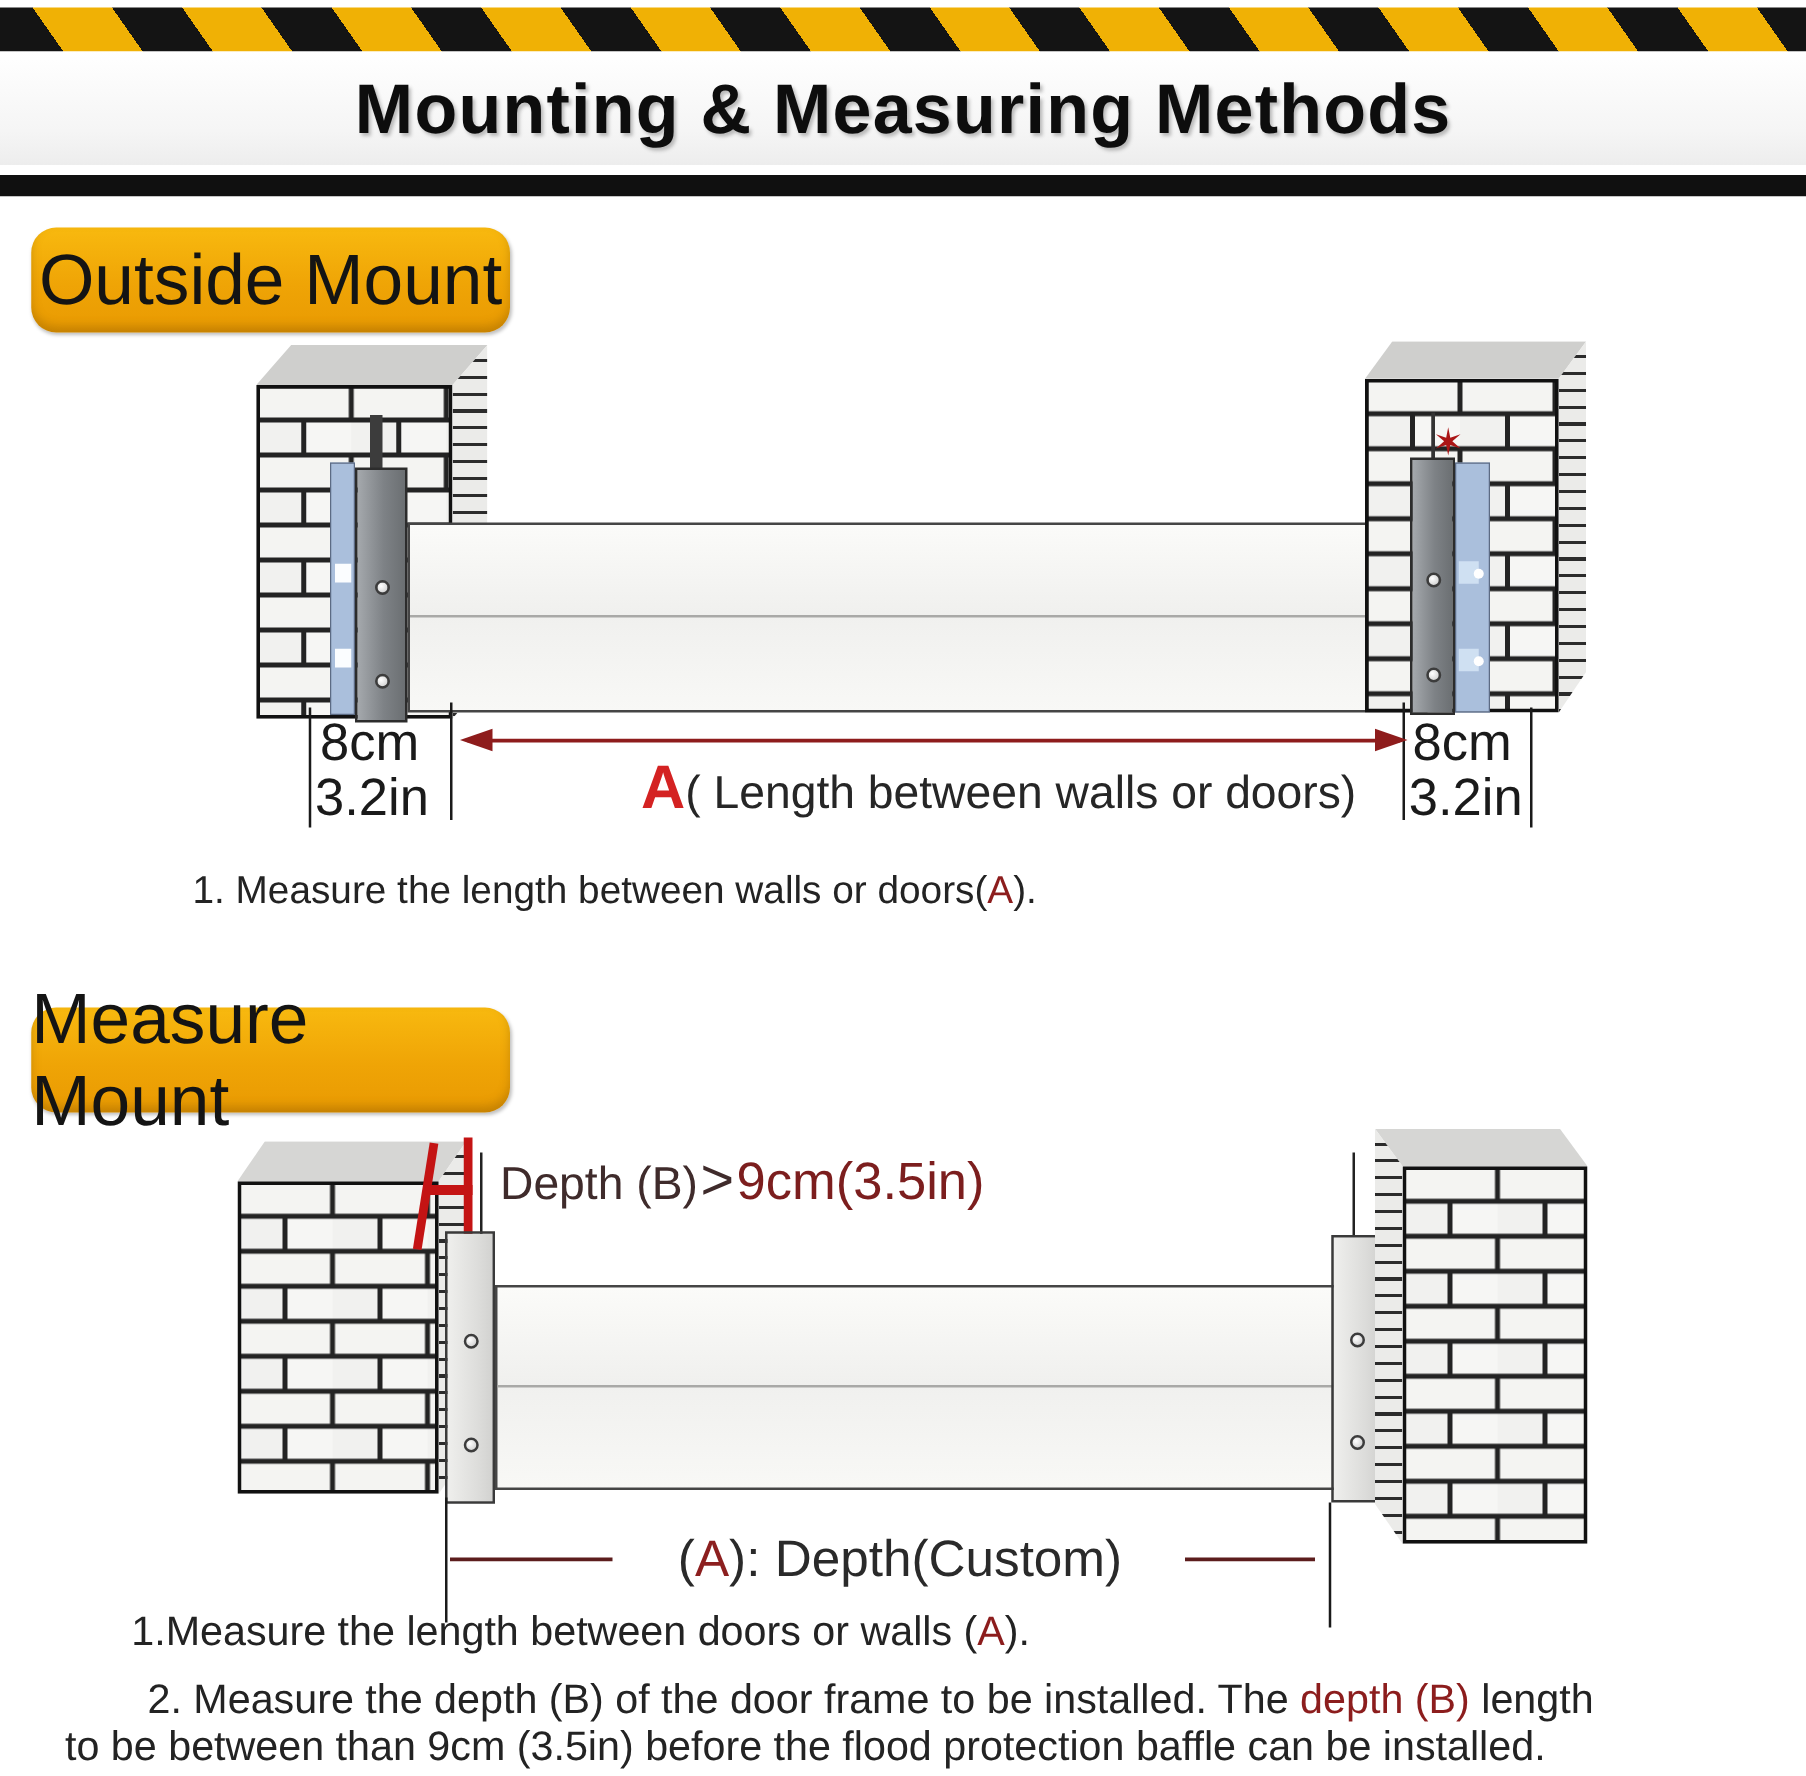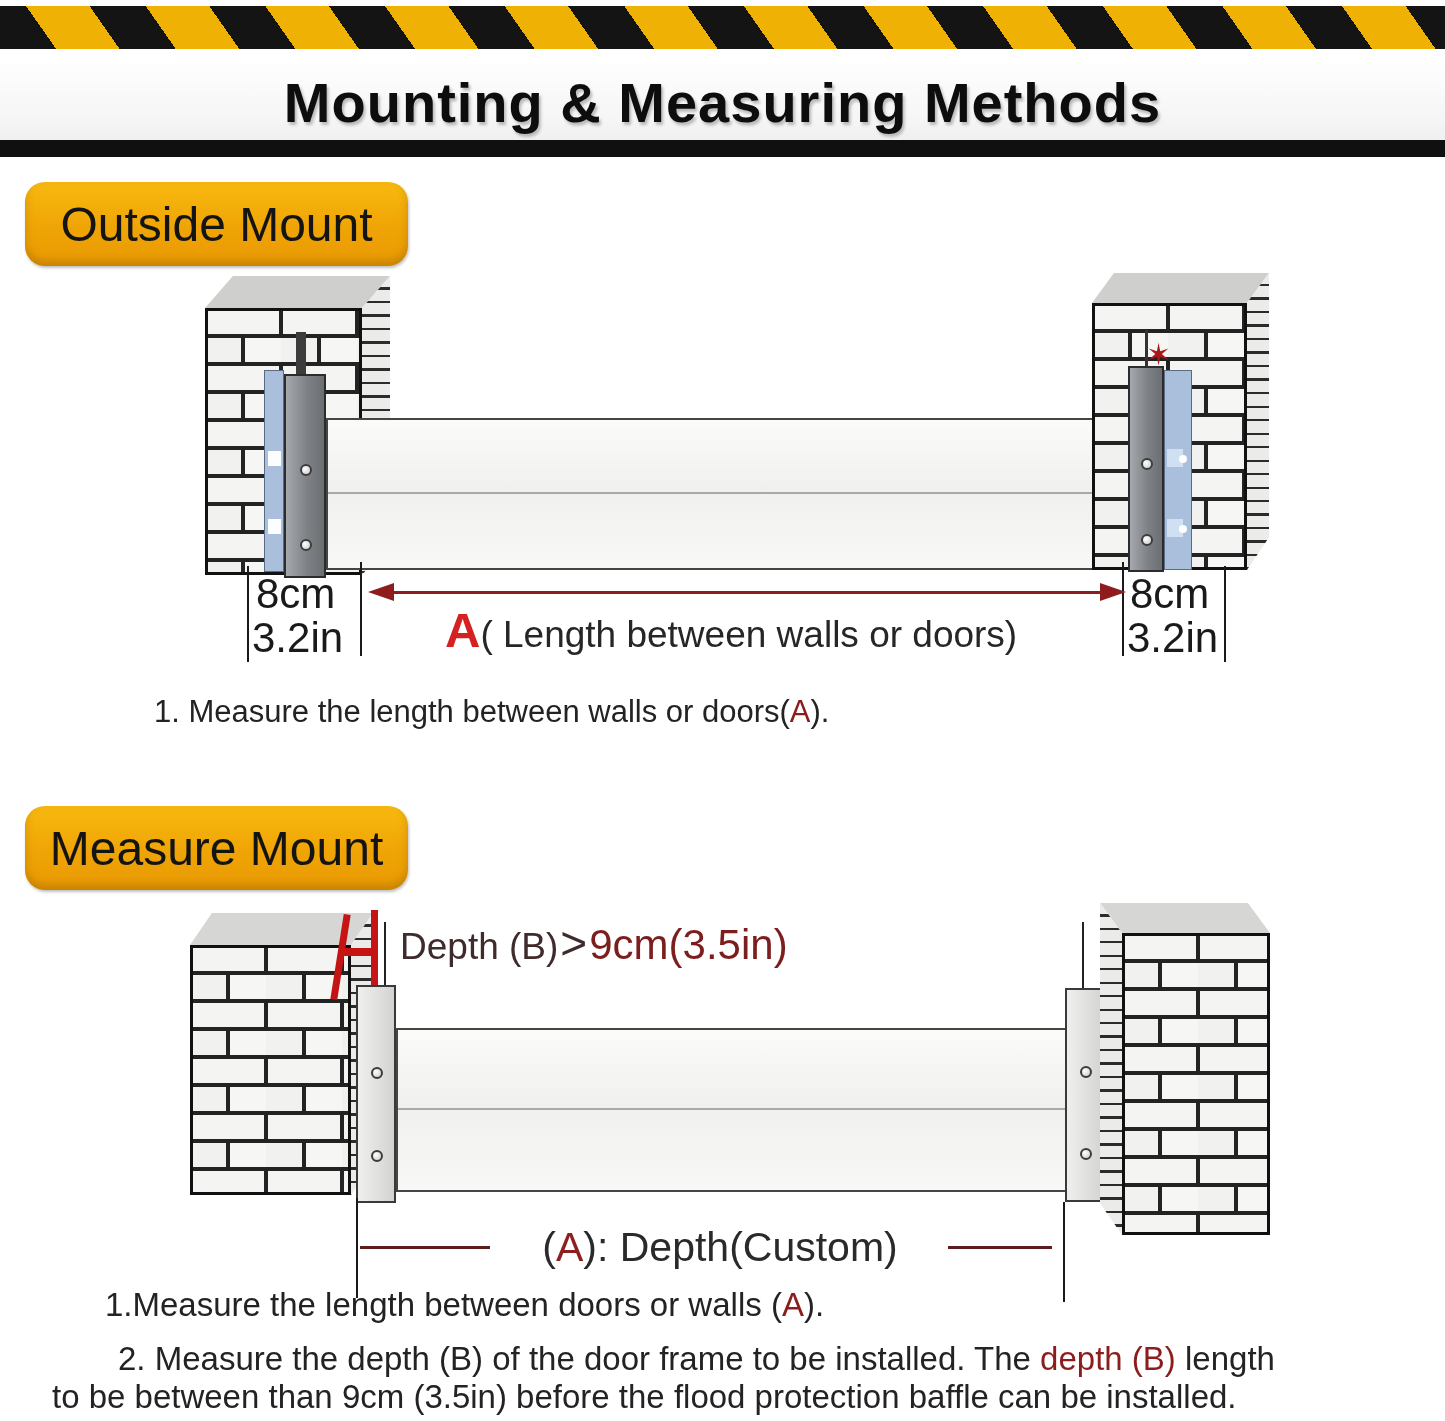--- a/index.html
+++ b/index.html
@@ -3,33 +3,33 @@
 <meta charset="utf-8">
 <style>
   html,body{margin:0;padding:0;background:#ffffff;}
   .canvas{position:relative;width:1445px;height:1421px;background:#ffffff;overflow:hidden;
           font-family:"Liberation Sans",sans-serif;color:#1c1c1c;}
   .abs{position:absolute;}
 
   
   .hazard{left:0;top:6px;width:1445px;height:43px;
     background:repeating-linear-gradient(55deg,#141414 0 46px,#f0b105 46px 98px);}
-  .title-band{left:0;top:57px;width:1445px;height:91px;
+  .title-band{left:0;top:41px;width:1445px;height:91px;
     background:linear-gradient(180deg,#ffffff 0%,#f5f5f5 70%,#ededed 100%);
     display:flex;align-items:center;justify-content:center;}
   .title{font-size:56px;font-weight:bold;color:#0d0d0d;letter-spacing:1px;
     text-shadow:2px 3px 3px #b9b9b9;}
   .header-bar{left:0;top:140px;width:1445px;height:17px;background:#101010;}
 
   
   .badge{width:383px;height:84px;border-radius:20px;
     background:linear-gradient(180deg,#f8b90f 0%,#efa406 55%,#e99a02 100%);
     box-shadow:inset 0 -5px 8px rgba(130,82,0,.35), 1px 2px 3px rgba(0,0,0,.25);
     display:flex;align-items:center;justify-content:center;
-    font-size:48px;color:#141414;}
+    font-size:57px;color:#141414;}
   .badge1{left:25px;top:182px;}
   .badge2{left:25px;top:806px;}
 
   
   .topface{background:#cfcfcd;}
   .topface2{background:#d6d6d4;}
   .hatch{background:repeating-linear-gradient(to bottom,#ebebe9 0 11px,#2b2b2b 11px 13.5px);}
   .brickframe{display:block;}
   .seam{position:absolute;left:0;width:100%;height:2px;background:#a9a9a7;}
   .barrier{border:2px solid #454545;
@@ -51,21 +51,21 @@
   
   .channel-light{background:linear-gradient(90deg,#efefed 0%,#dcdcda 70%,#d2d2d0 100%);
     border:2px solid #3a3a3a;box-sizing:border-box;}
 
   
   .dim-num{font-size:42px;color:#1a1a1a;white-space:nowrap;}
   .arrowline{height:3px;background:#8e1c1c;}
   .ah{width:0;height:0;border-top:9px solid transparent;border-bottom:9px solid transparent;}
   .ah-l{border-right:26px solid #8e1c1c;}
   .ah-r{border-left:26px solid #8e1c1c;}
-  .spanlabel{width:640px;text-align:left;white-space:nowrap;font-size:37px;color:#262626;}
+  .spanlabel{width:640px;text-align:right;white-space:nowrap;font-size:37px;color:#262626;}
   .spanlabel .bigA{font-size:49px;font-weight:bold;color:#d42222;}
 
   .depthlabel{white-space:nowrap;display:flex;align-items:baseline;}
   .depth-plain{font-size:37px;color:#3f2b2b;}
   .depth-gt{font-size:46px;color:#3f2b2b;margin:0 2px;}
   .depth-em{font-size:42px;color:#7c1e1e;}
 
   .lenlabel{font-size:41px;color:#2a2a2a;white-space:nowrap;}
   .lenlabel .redA{color:#8c1f1f;}
   .dimline-red{height:3px;background:#5c1d1d;}

